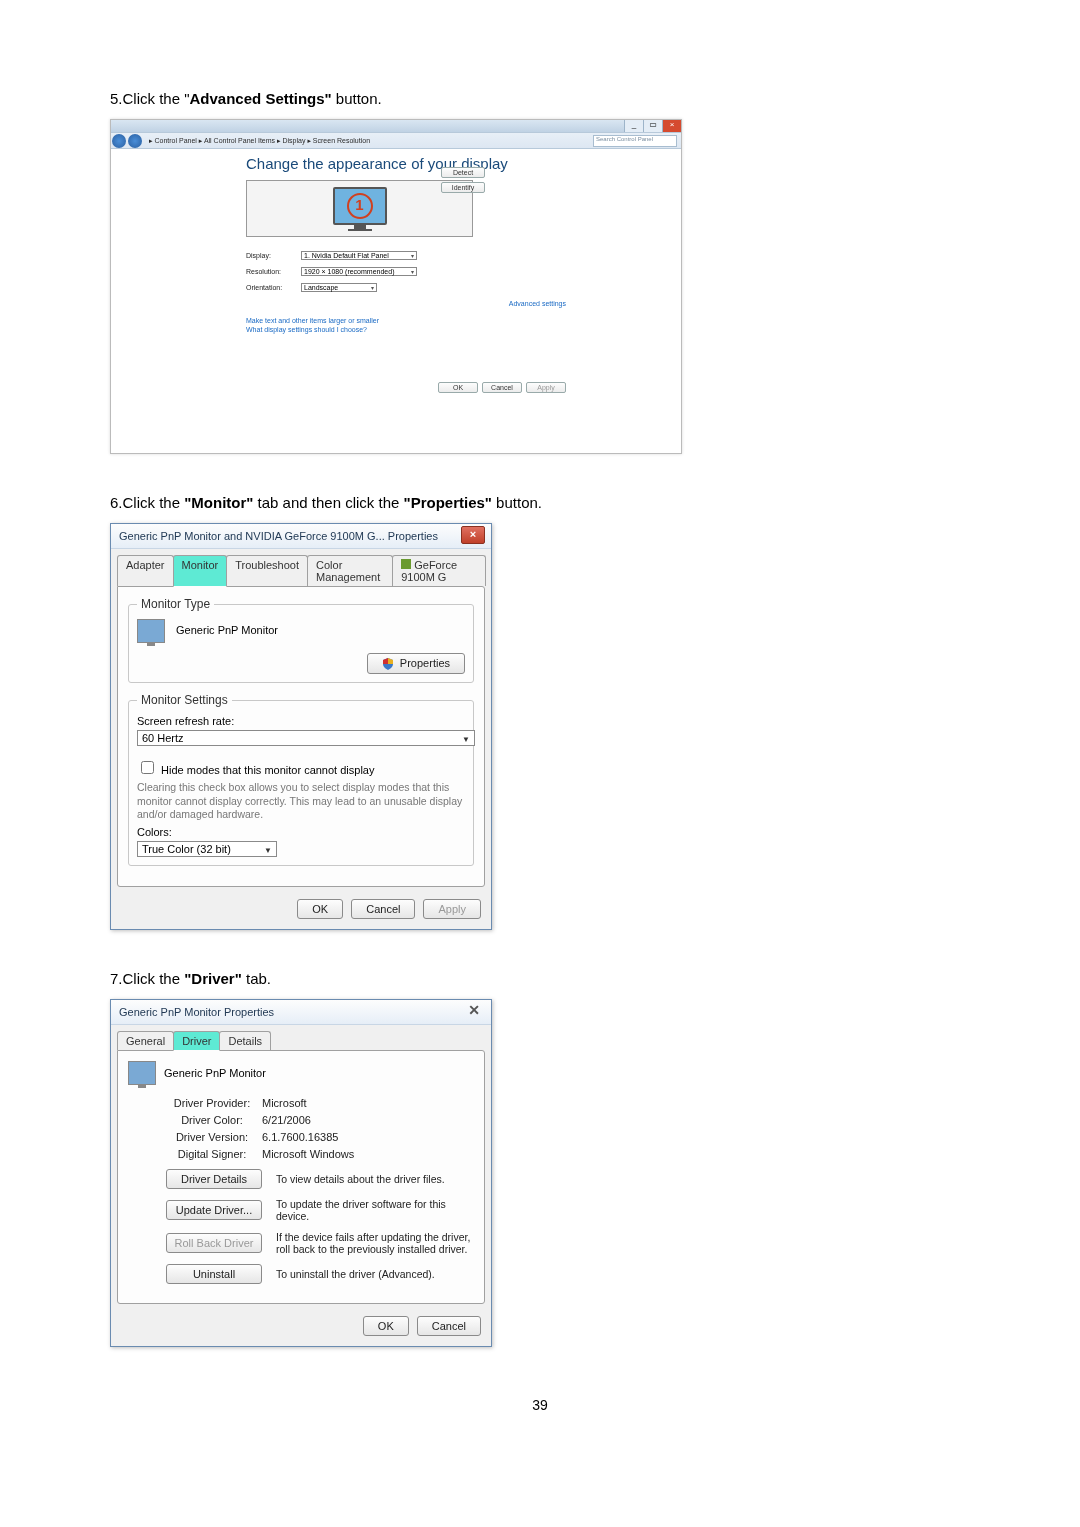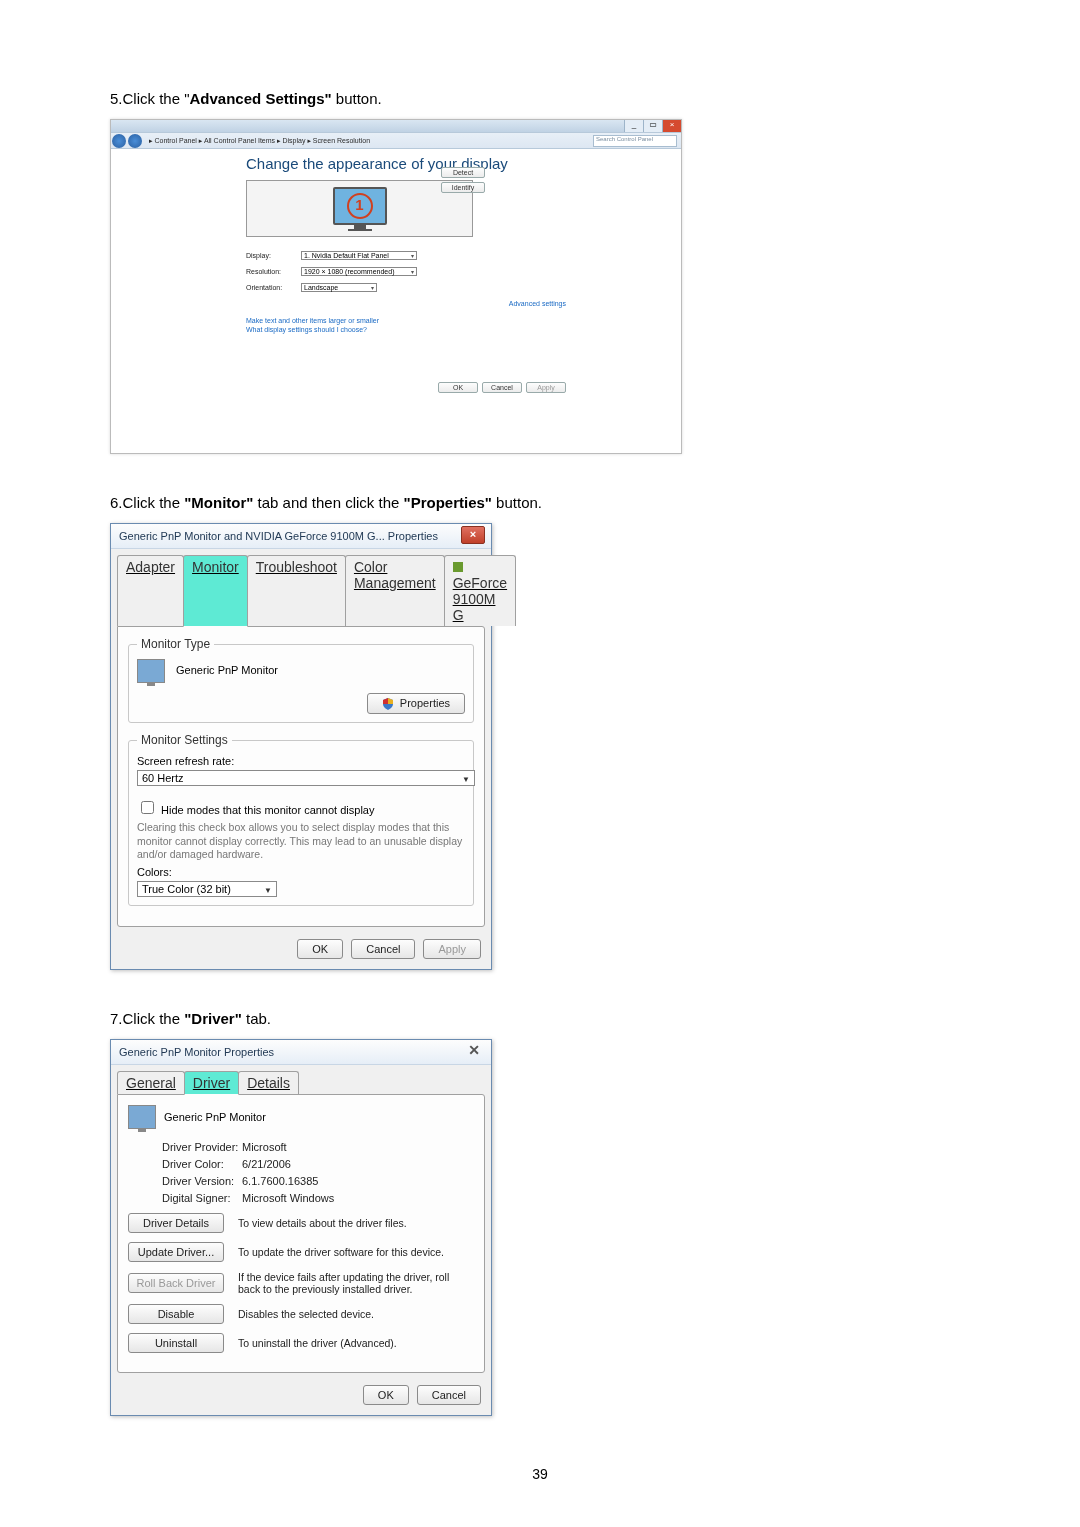--- a/index.html
+++ b/index.html
@@ -201,22 +201,21 @@
   .dlg.alt .closebtn {
     background: none;
     border: none;
     color: #555;
     font-size: 14px;
     top: 3px;
   }
   .dlg .tabs {
     display: flex;
     padding: 6px 6px 0 6px;
-    font-size: 14px;
-    text-decoration: underline;
+    font-size: 11px;
   }
   .dlg .tab {
     padding: 3px 8px;
     border: 1px solid #a0a0a0;
     border-bottom: none;
     background: #f0f0f0;
     margin-right: -1px;
     border-radius: 3px 3px 0 0;
     position: relative;
     color: #333;
@@ -287,24 +286,24 @@
   .dlg .checkbox { margin-right: 4px; }
   .dlg .footer {
     display: flex;
     justify-content: flex-end;
     gap: 8px;
     padding: 6px 10px 10px 0;
   }
 
   
   .drvrow { display: flex; margin: 5px 0; font-size: 11px; }
-  .drvrow .k { width: 80px; color: #222; }
+  .drvrow .k { width: 100px; color: #222; text-align: center; }
   .drvrow .v { color: #222; }
   .drvbtnrow { display: flex; align-items: center; margin: 9px 0; }
-  .drvbtnrow .wbutton { width: 86px; text-align: center; padding: 3px 4px; }
+  .drvbtnrow .wbutton { width: 86px; text-align: center; padding: 3px 4px; margin-left: 38px; }
   .drvbtnrow .desc { margin-left: 14px; font-size: 10.5px; color: #222; flex: 1; }
 
   .page-num { text-align: center; font-size: 14px; margin-top: 50px; }
 </style>
 </head>
 <body>
 
 <div class="page">
 
   <p class="instruction">
@@ -478,24 +477,20 @@
       </div>
       <div class="drvbtnrow">
         <span class="wbutton">Update Driver...</span>
         <span class="desc">To update the driver software for this device.</span>
       </div>
       <div class="drvbtnrow">
         <span class="wbutton disabled">Roll Back Driver</span>
         <span class="desc">If the device fails after updating the driver, roll back to the previously installed driver.</span>
       </div>
       <div class="drvbtnrow">
-        <span class="wbutton">Disable</span>
-        <span class="desc">Disables the selected device.</span>
-      </div>
-      <div class="drvbtnrow">
         <span class="wbutton">Uninstall</span>
         <span class="desc">To uninstall the driver (Advanced).</span>
       </div>
     </div>
     <div class="footer">
       <span class="wbutton">OK</span>
       <span class="wbutton">Cancel</span>
     </div>
   </div>
 

